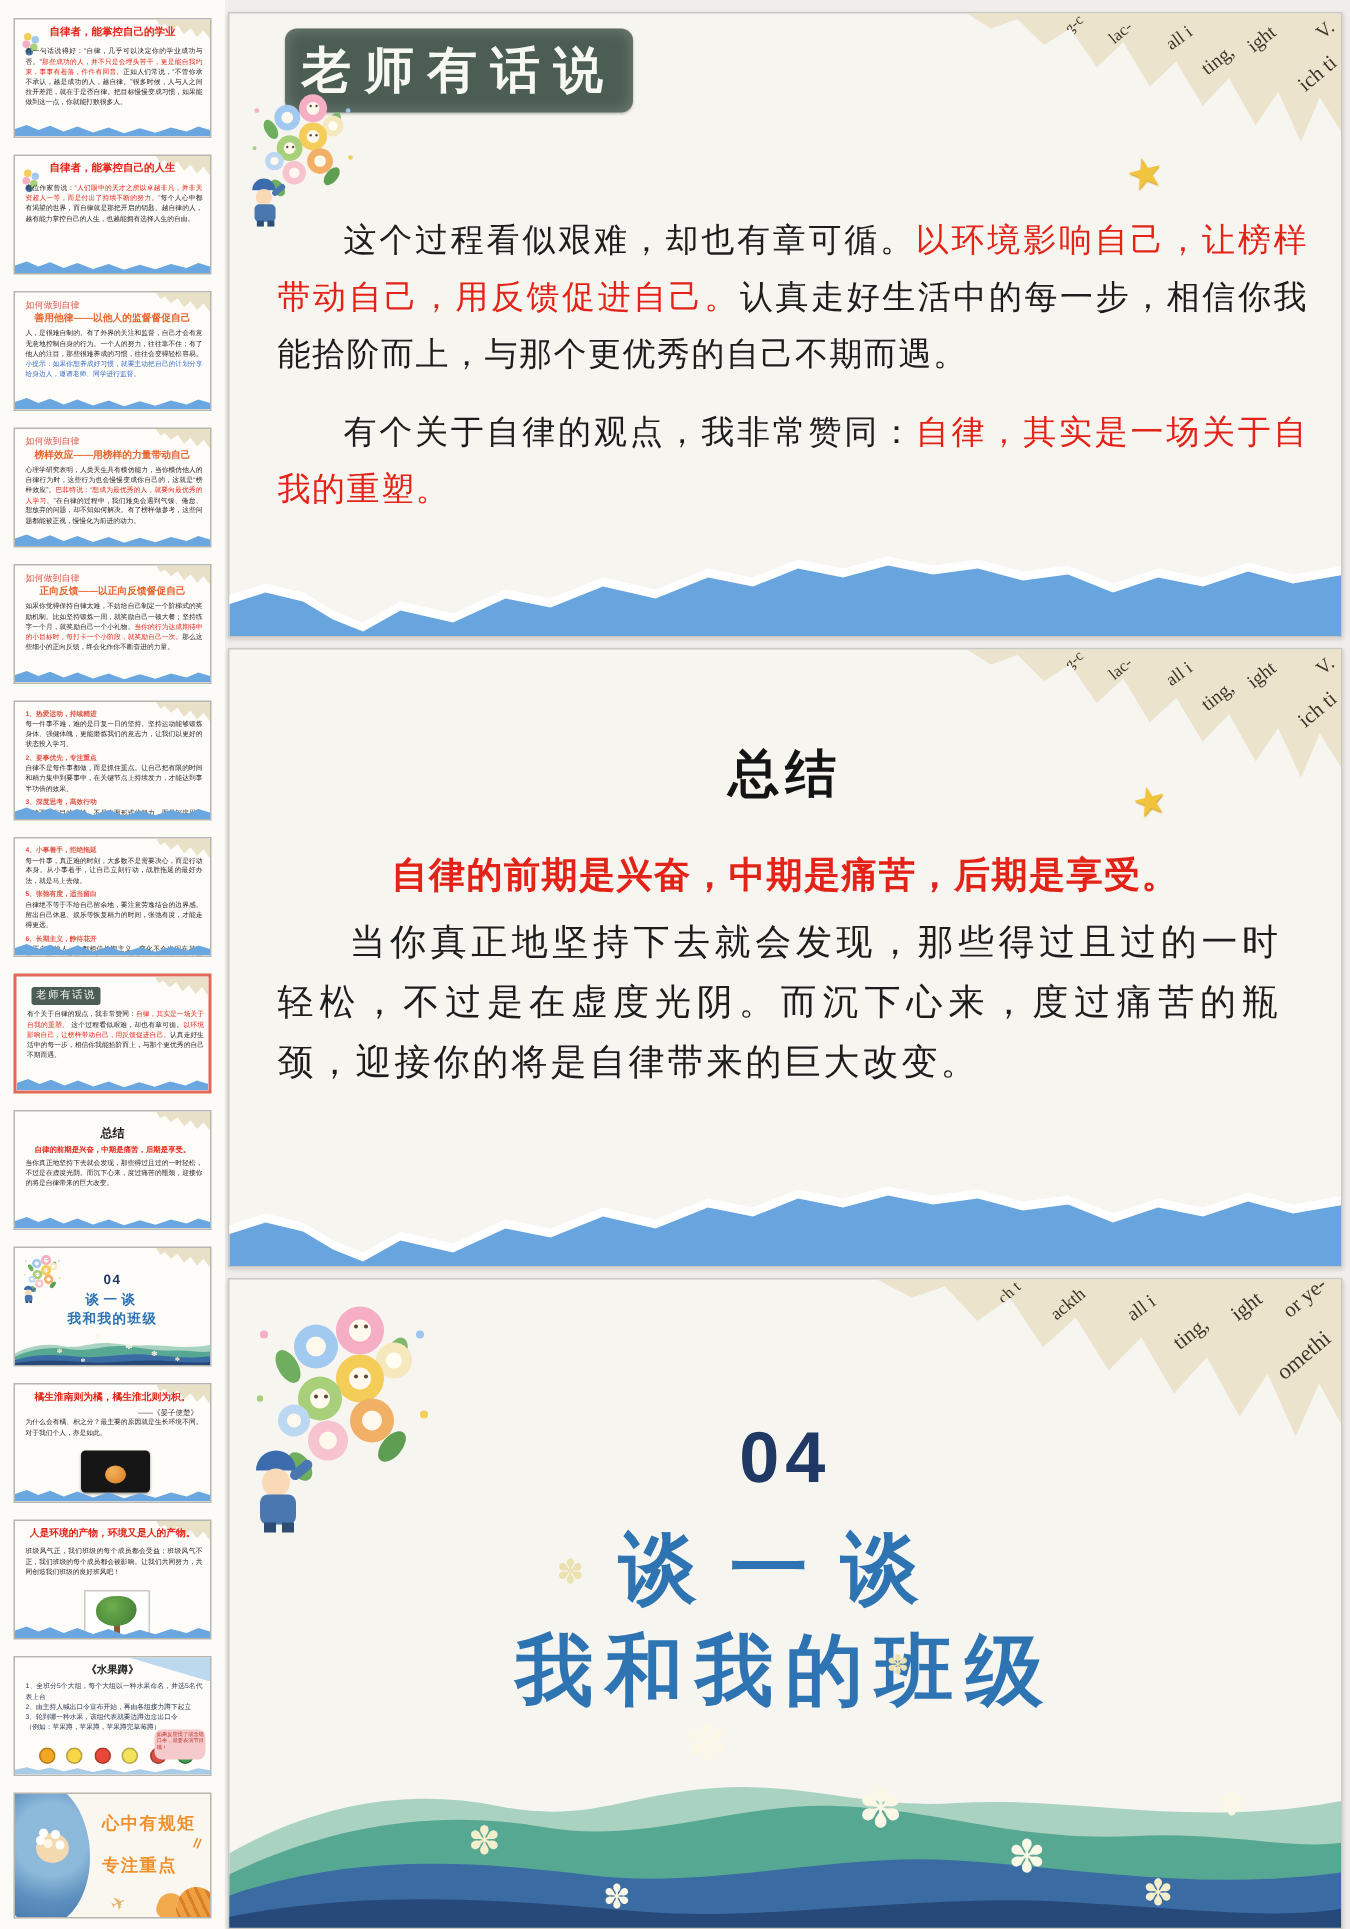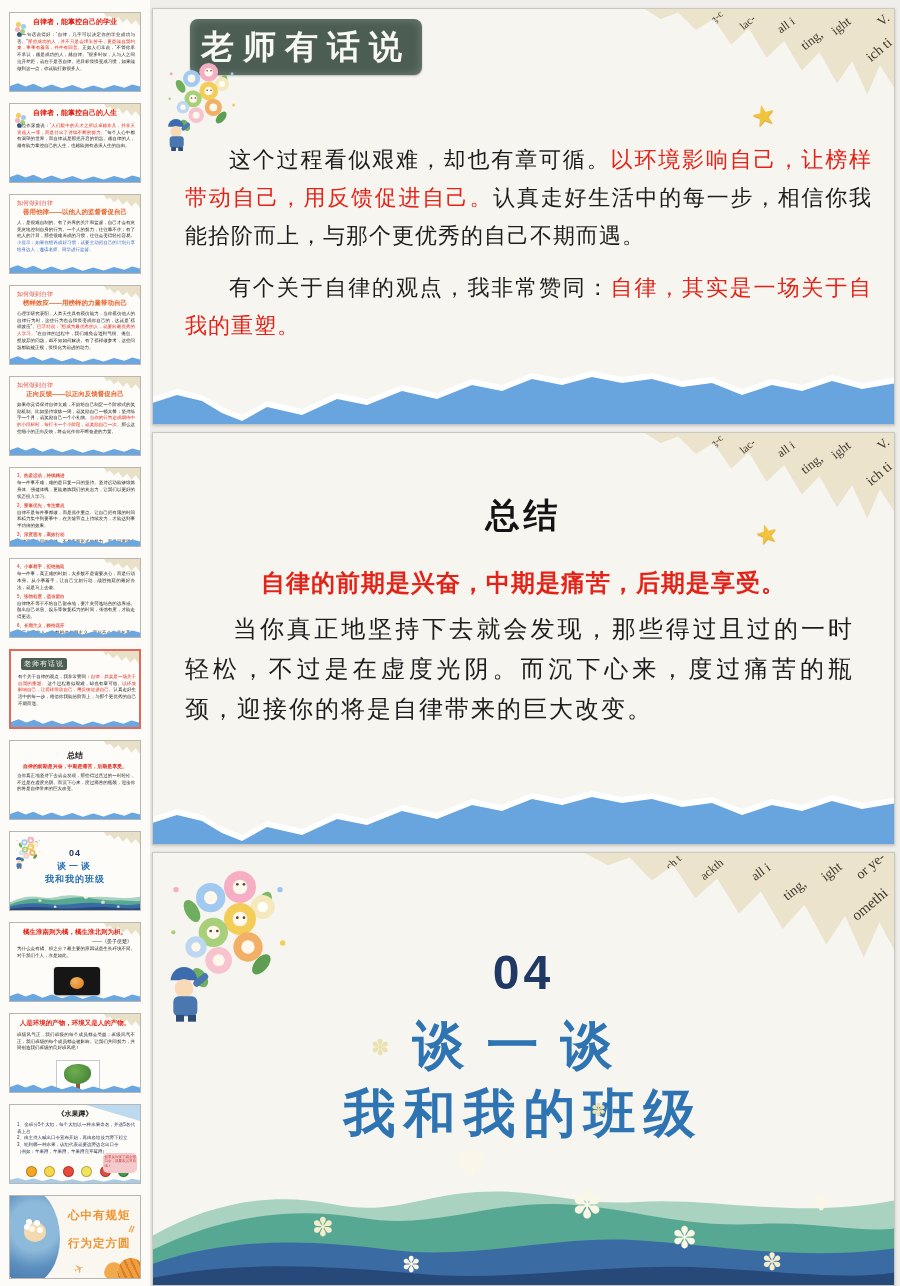--- a/index.html
+++ b/index.html
@@ -313,21 +313,21 @@
       <div class="bub">
           <span>如果反应慢了或念错口令，就要表演节目哦！</span>
         </div>
       <div class="tw" style="background:#a8cce8;height:7px"></div>
     </div>
 
     <div class="th t14" style="top:1195px;height:84px">
       <div class="blob"></div>
       <div class="hand"></div>
       <div class="t14l a">心中有规矩</div>
-      <div class="t14l b">行为定方圆</div>
+      <div class="t14l b">专注重点</div>
       <div class="ticks">//</div>
       <div class="corn"></div>
       <div class="plane"></div>
     </div>
   </aside>
 
   <main class="mainarea">
 
     <section class="slide s1">
       <div class="news n1">

